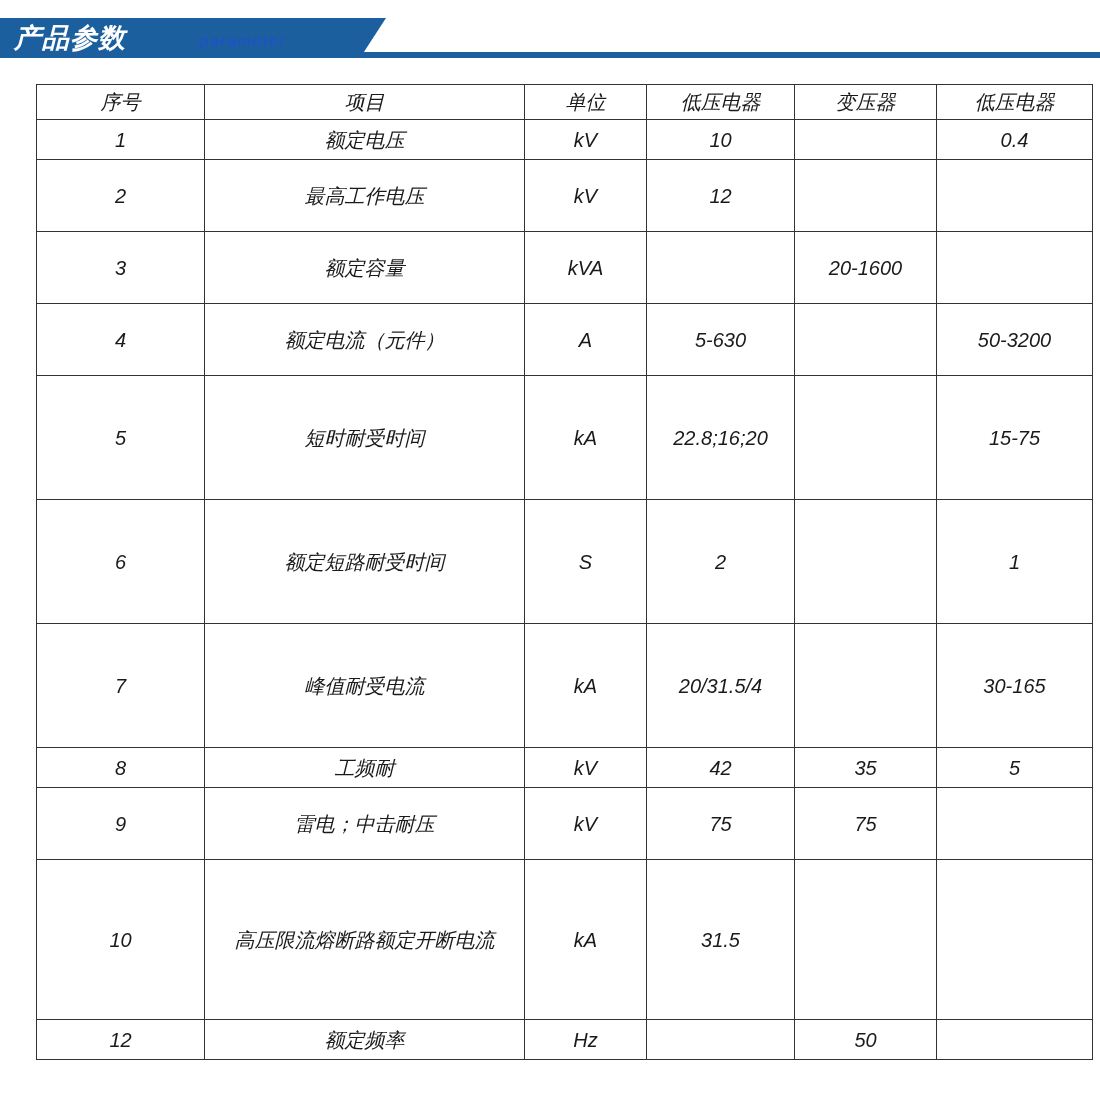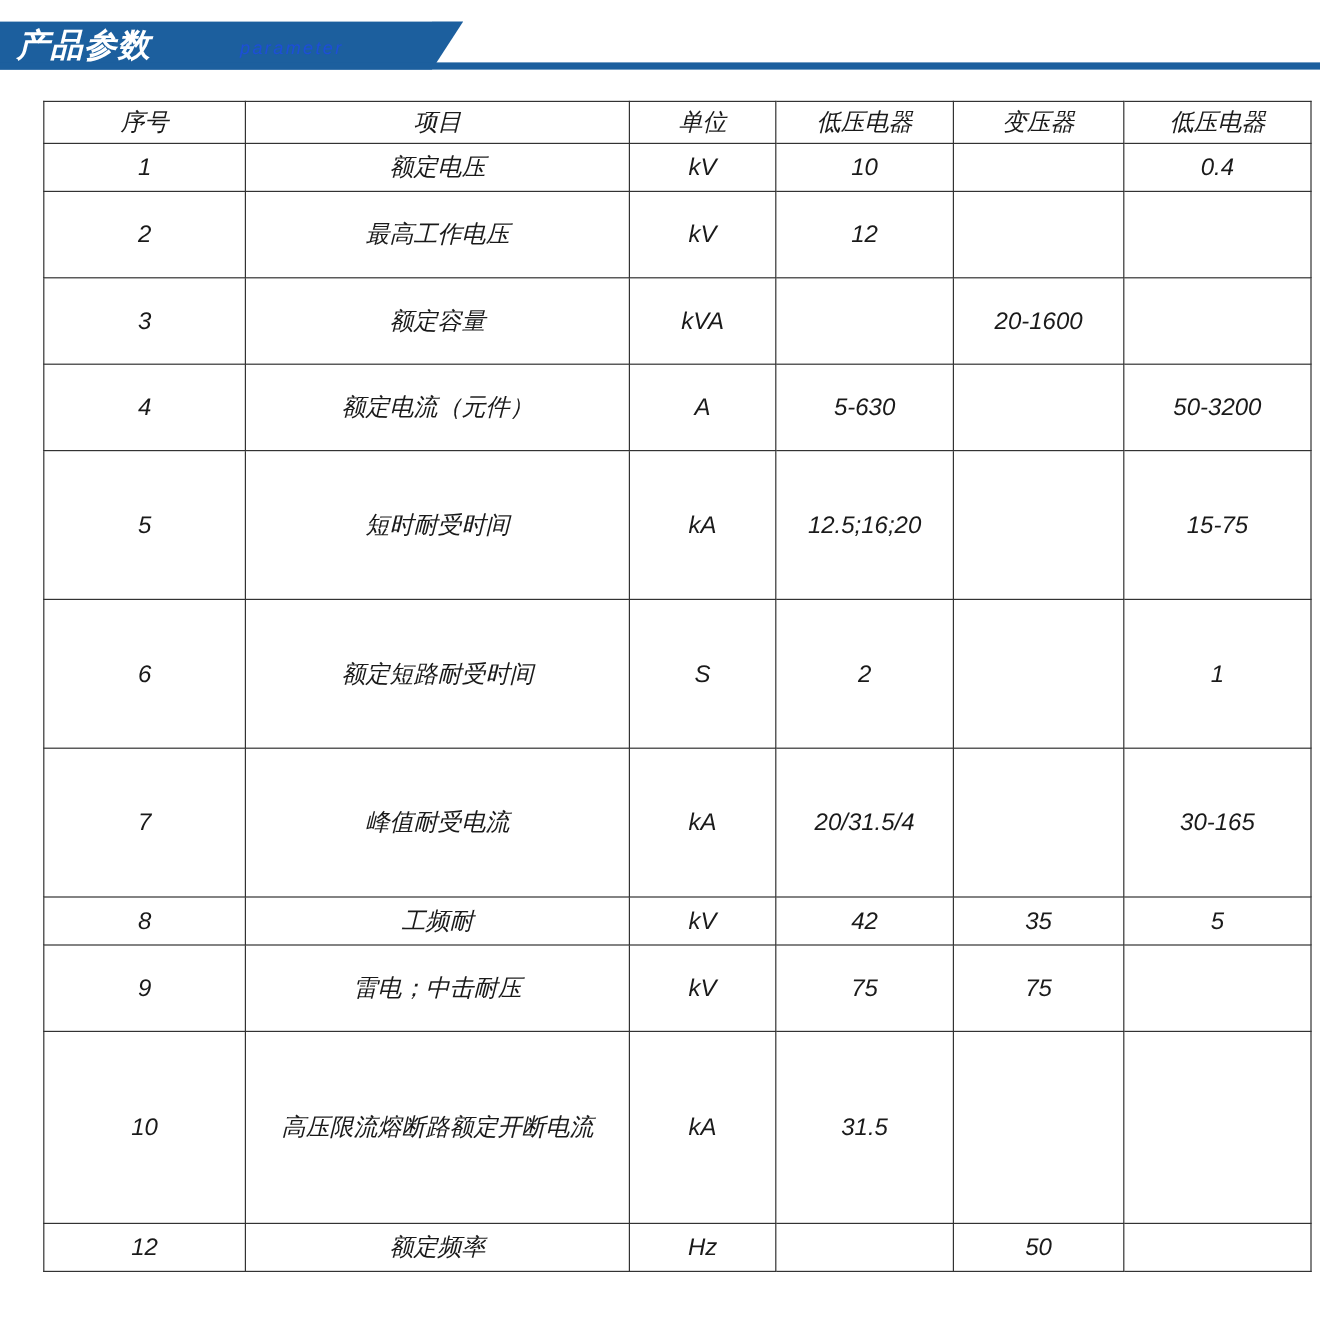--- a/index.html
+++ b/index.html
@@ -173,21 +173,21 @@
           <td class="item-cell">额定电流（元件）</td>
           <td>A</td>
           <td>5-630</td>
           <td></td>
           <td>50-3200</td>
         </tr>
         <tr class="r-l">
           <td>5</td>
           <td class="item-cell">短时耐受时间</td>
           <td>kA</td>
-          <td>12.5;16;20</td>
+          <td>22.8;16;20</td>
           <td></td>
           <td>15-75</td>
         </tr>
         <tr class="r-l">
           <td>6</td>
           <td class="item-cell">额定短路耐受时间</td>
           <td>S</td>
           <td>2</td>
           <td></td>
           <td>1</td>

